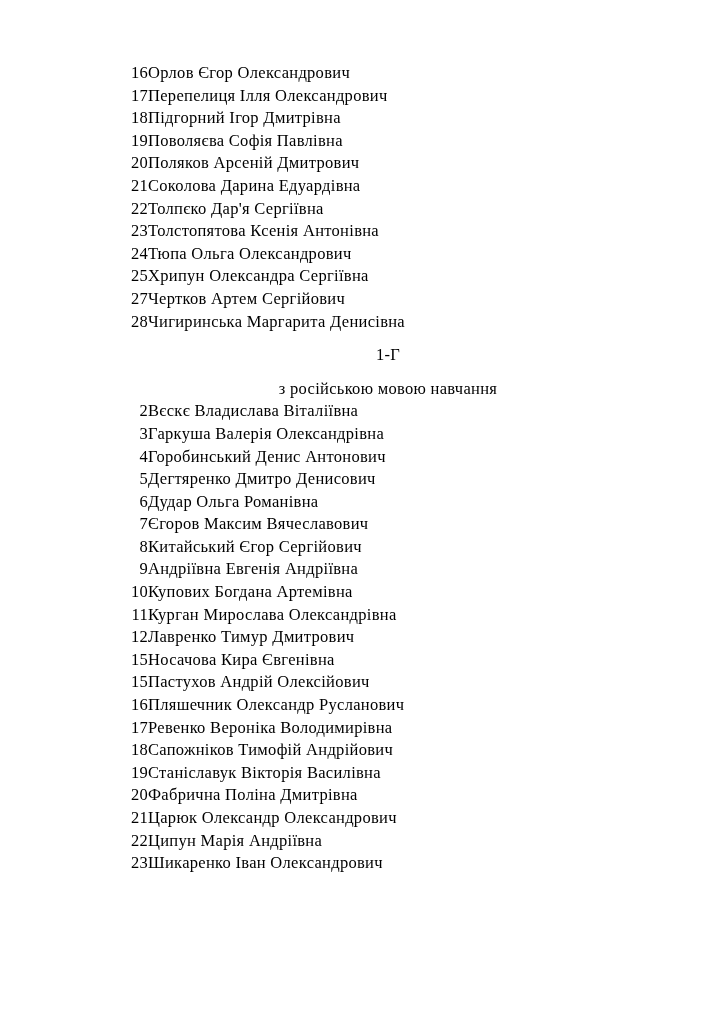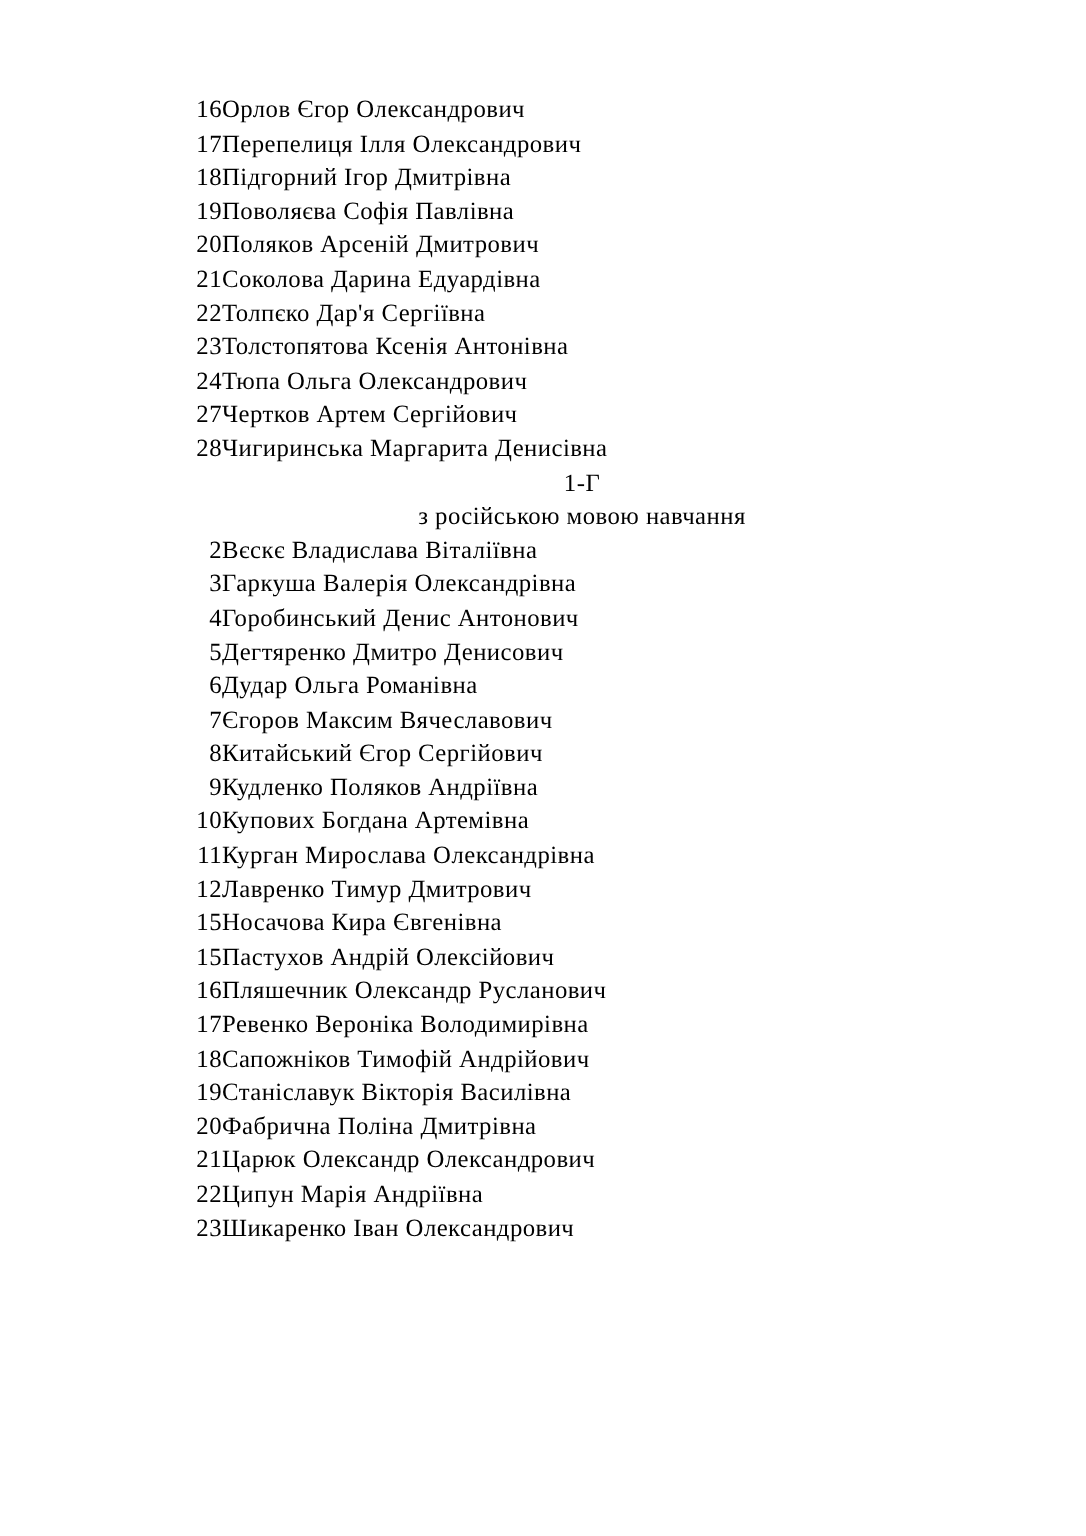--- a/index.html
+++ b/index.html
@@ -14,21 +14,21 @@
     line-height: 22.6px;
     letter-spacing: 0.3px;
     box-sizing: border-box;
     padding: 62px 46px 0 98px;
     overflow: hidden;
   }
   .list { display: block; }
   .row { display: flex; }
   .num { flex: 0 0 50px; width: 50px; text-align: right; }
   .name { flex: 1; white-space: nowrap; }
-  .center-line { text-align: center; }
+  .center-line { text-align: center; margin-top: 11px; }
 </style>
 </head>
 <body>
 
 <div class="page">
   <div class="list" id="list-top">
       <div class="row">
         <span class="num">16</span>
         <span class="name">Орлов Єгор Олександрович</span>
       </div>
@@ -58,20 +58,24 @@
       </div>
       <div class="row">
         <span class="num">23</span>
         <span class="name">Толстопятова Ксенія Антонівна</span>
       </div>
       <div class="row">
         <span class="num">24</span>
         <span class="name">Тюпа Ольга Олександрович</span>
       </div>
       <div class="row">
+        <span class="num">25</span>
+        <span class="name">Хрипун Олександра Сергіївна</span>
+      </div>
+      <div class="row">
         <span class="num">27</span>
         <span class="name">Чертков Артем Сергійович</span>
       </div>
       <div class="row">
         <span class="num">28</span>
         <span class="name">Чигиринська Маргарита Денисівна</span>
       </div>
     </div>
   <div class="center-line">1-Г</div>
   <div class="center-line">з російською мовою навчання</div>
@@ -99,21 +103,21 @@
       <div class="row">
         <span class="num">7</span>
         <span class="name">Єгоров Максим Вячеславович</span>
       </div>
       <div class="row">
         <span class="num">8</span>
         <span class="name">Китайський Єгор Сергійович</span>
       </div>
       <div class="row">
         <span class="num">9</span>
-        <span class="name">Кудленко Поляков Андріївна</span>
+        <span class="name">Андріївна Евгенія Андріївна</span>
       </div>
       <div class="row">
         <span class="num">10</span>
         <span class="name">Купових Богдана Артемівна</span>
       </div>
       <div class="row">
         <span class="num">11</span>
         <span class="name">Курган Мирослава Олександрівна</span>
       </div>
       <div class="row">

